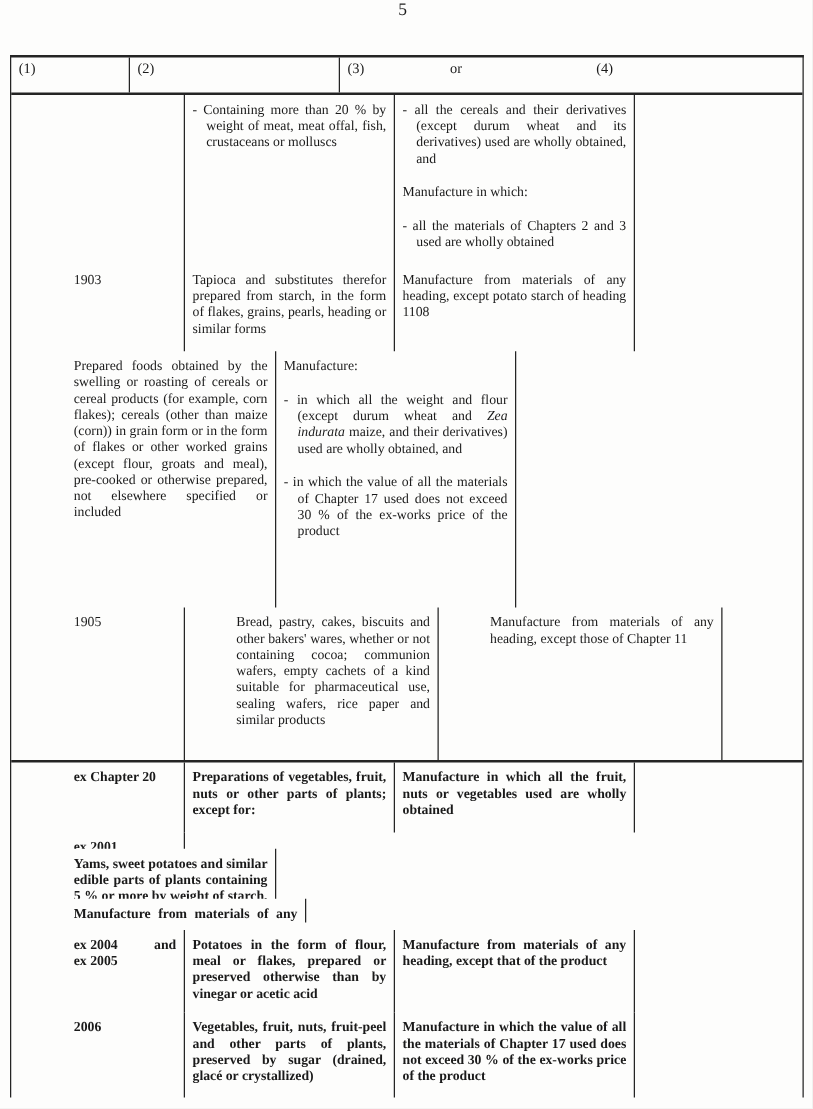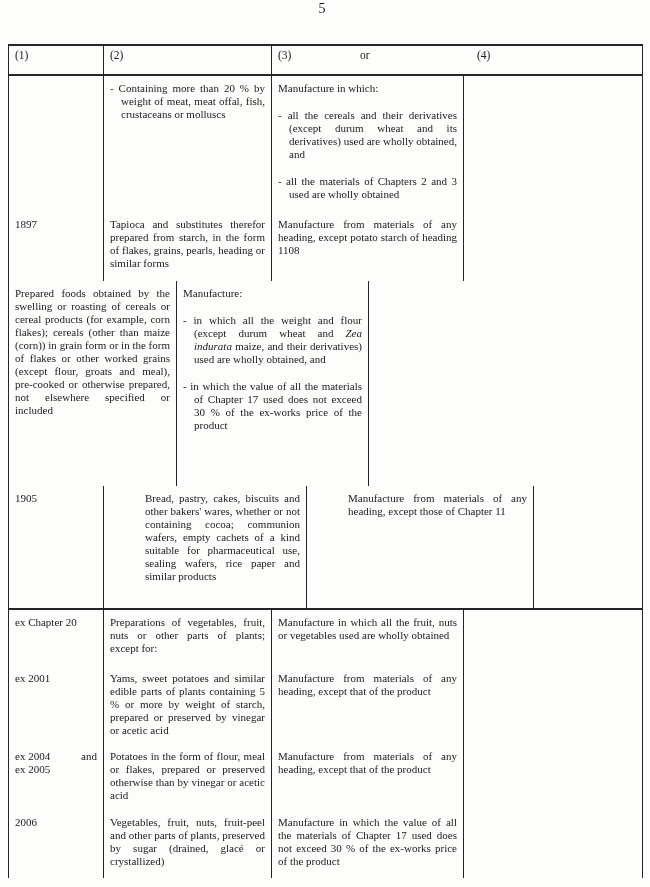--- a/index.html
+++ b/index.html
@@ -34,32 +34,32 @@
     font-size:11.5px;
   }
   .vb{ border-right:1px solid var(--bd); }
   .w1{ width:95px; } .w2{ width:168px; } .w3{ width:192px; }
   .hcell{ padding:3px 6px 0; }
   .h34{ position:relative; flex:1; }
   .h34 span{ position:absolute; top:3px; }
   .h34 .h3{ left:6px; }
   .h34 .hor{ left:88px; }
   .h34 .h4{ left:205px; }
-  .row{ display:flex; }
+  .row{ display:flex;margin-left:44px; }
   .cell{ padding:6px 6px 0; overflow:hidden; }
   .c4{ flex:1; }
-  .section-2{ border-top:2px solid var(--bd); }
+  .section-2{ border-top:2px solid var(--bd);font-weight:bold; }
   .cell p + p{ margin-top:14px; }
   .just{ text-align:justify; text-align-last:left; }
   .dash{ padding-left:11px; text-indent:-11px; }
   .italic{ font-style:italic; }
   .hl{ display:flex; justify-content:space-between;align-items:center; }
   
   .r0{ height:136px; } .r1{ height:69px; } .r2{ height:205px; } .r3{ height:122px;gap:35px; }
-  .r4{ height:56px; }  .r5{ height:78px; } .r6{ height:66px; }  .r7{ height:68px; }
+  .r4{ height:56px; }  .r5{ height:78px;flex-direction:column; } .r6{ height:66px; }  .r7{ height:68px; }
 </style>
 </head>
 <body>
 
 <div class="page">
 
   <div class="page-number">5</div>
 
   <div class="rules-table">
 
@@ -74,30 +74,30 @@
     </div>
 
     <div class="section">
 
       <div class="row r0">
         <div class="cell w1 vb"></div>
         <div class="cell w2 vb">
           <p class="just dash">- Containing more than 20 % by weight of meat, meat offal, fish, crustaceans or molluscs</p>
         </div>
         <div class="cell w3 vb">
+          <p class="just dash">- all the cereals and their derivatives (except durum wheat and its derivatives) used are wholly obtained, and</p>
           <p class="just">Manufacture in which:</p>
-          <p class="just dash">- all the cereals and their derivatives (except durum wheat and its derivatives) used are wholly obtained, and</p>
           <p class="just dash">- all the materials of Chapters 2 and 3 used are wholly obtained</p>
         </div>
         <div class="cell c4"></div>
       </div>
 
       <div class="row r1">
         <div class="cell w1 vb">
-          <div>1897</div>
+          <div>1903</div>
         </div>
         <div class="cell w2 vb">
           <p class="just">Tapioca and substitutes therefor prepared from starch, in the form of flakes, grains, pearls, heading or similar forms</p>
         </div>
         <div class="cell w3 vb">
           <p class="just">Manufacture from materials of any heading, except potato starch of heading 1108</p>
         </div>
         <div class="cell c4"></div>
       </div>
 

